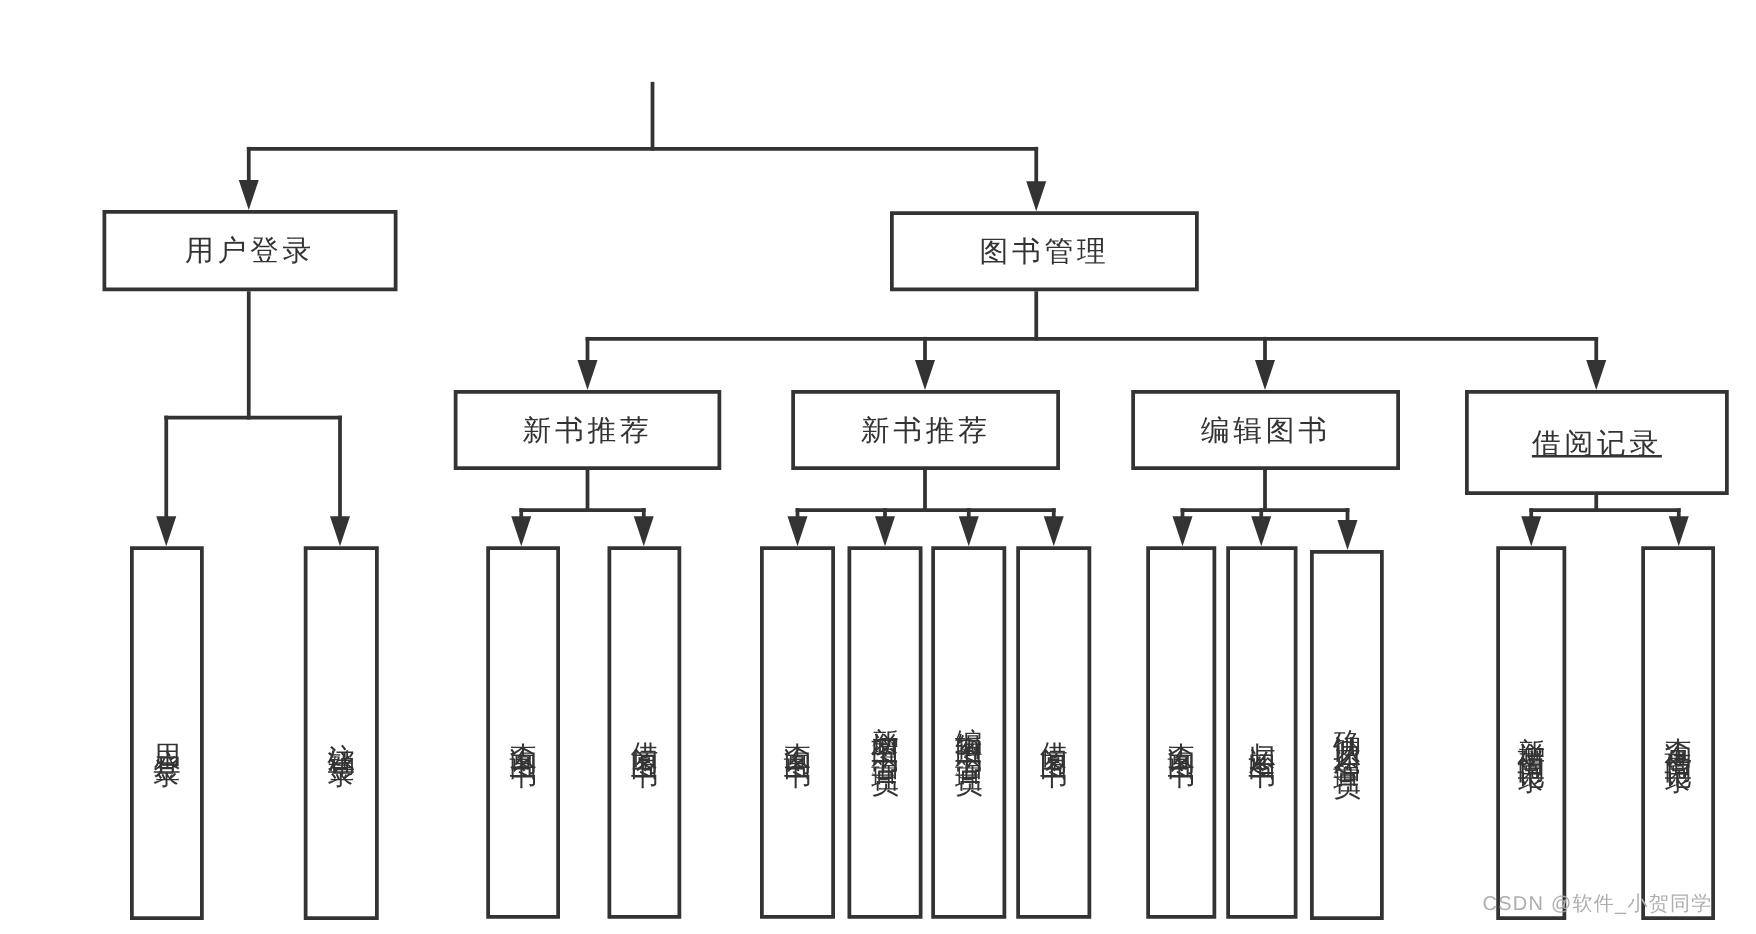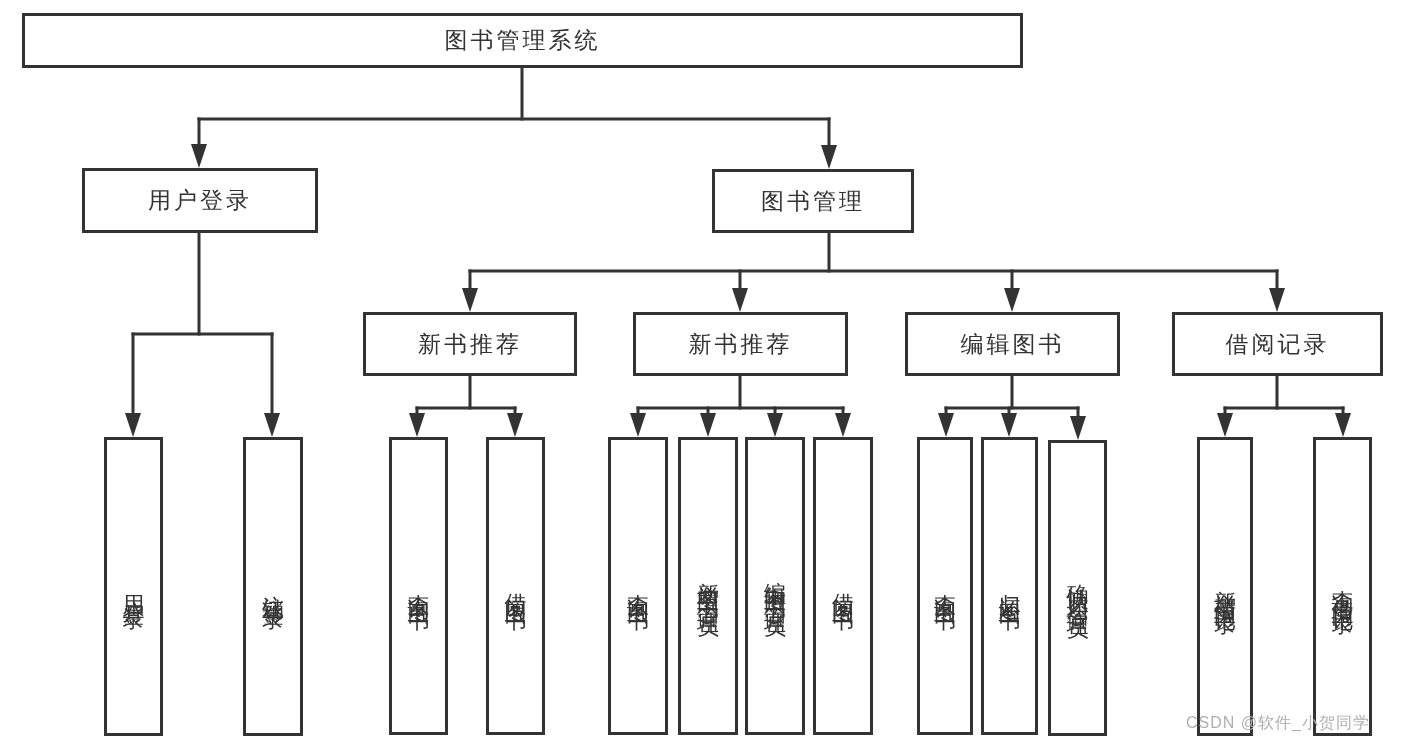--- a/index.html
+++ b/index.html
@@ -110,29 +110,28 @@
     <polygon points="1070,416 1086,416 1078,440" stroke="none"></polygon>
 
     <line x1="1277" y1="376" x2="1277" y2="408"></line>
     <line x1="1225" y1="408" x2="1343" y2="408"></line>
     <line x1="1225" y1="408" x2="1225" y2="416"></line>
     <polygon points="1217,413 1233,413 1225,437" stroke="none"></polygon>
     <line x1="1343" y1="408" x2="1343" y2="416"></line>
     <polygon points="1335,413 1351,413 1343,437" stroke="none"></polygon>
   </svg>
 
-  <div class="node hnode" style="left:22px; top:13px; width:1001px; height:55px;">图书管理系统</div>
 
   <div class="node hnode" style="left:82px; top:168px; width:236px; height:65px;">用户登录</div>
-  <div class="node hnode" style="left:712px; top:169px; width:202px; height:64px;">图书管理</div>
+  <div class="node hnode" style="left:712px; top:169px; width:247px; height:64px;">图书管理</div>
 
   <div class="node hnode" style="left:363px; top:312px; width:214px; height:64px;">新书推荐</div>
   <div class="node hnode" style="left:633px; top:312px; width:215px; height:64px;">新书推荐</div>
   <div class="node hnode" style="left:905px; top:312px; width:215px; height:64px;">编辑图书</div>
-  <div class="node hnode" style="left:1172px; top:312px; width:211px; height:64px;">借阅记录</div>
+  <div class="node hnode" style="left:1172px; top:312px; width:211px; height:84px;text-decoration:underline;">借阅记录</div>
 
   <div class="node vnode" style="left:104px; top:437px; width:59px; height:299px;">
     <span>用户登录</span>
   </div>
   <div class="node vnode" style="left:243px; top:437px; width:60px; height:299px;">
     <span>注销登录</span>
   </div>
 
   <div class="node vnode" style="left:389px; top:437px; width:59px; height:298px;">
     <span>查询图书</span>

